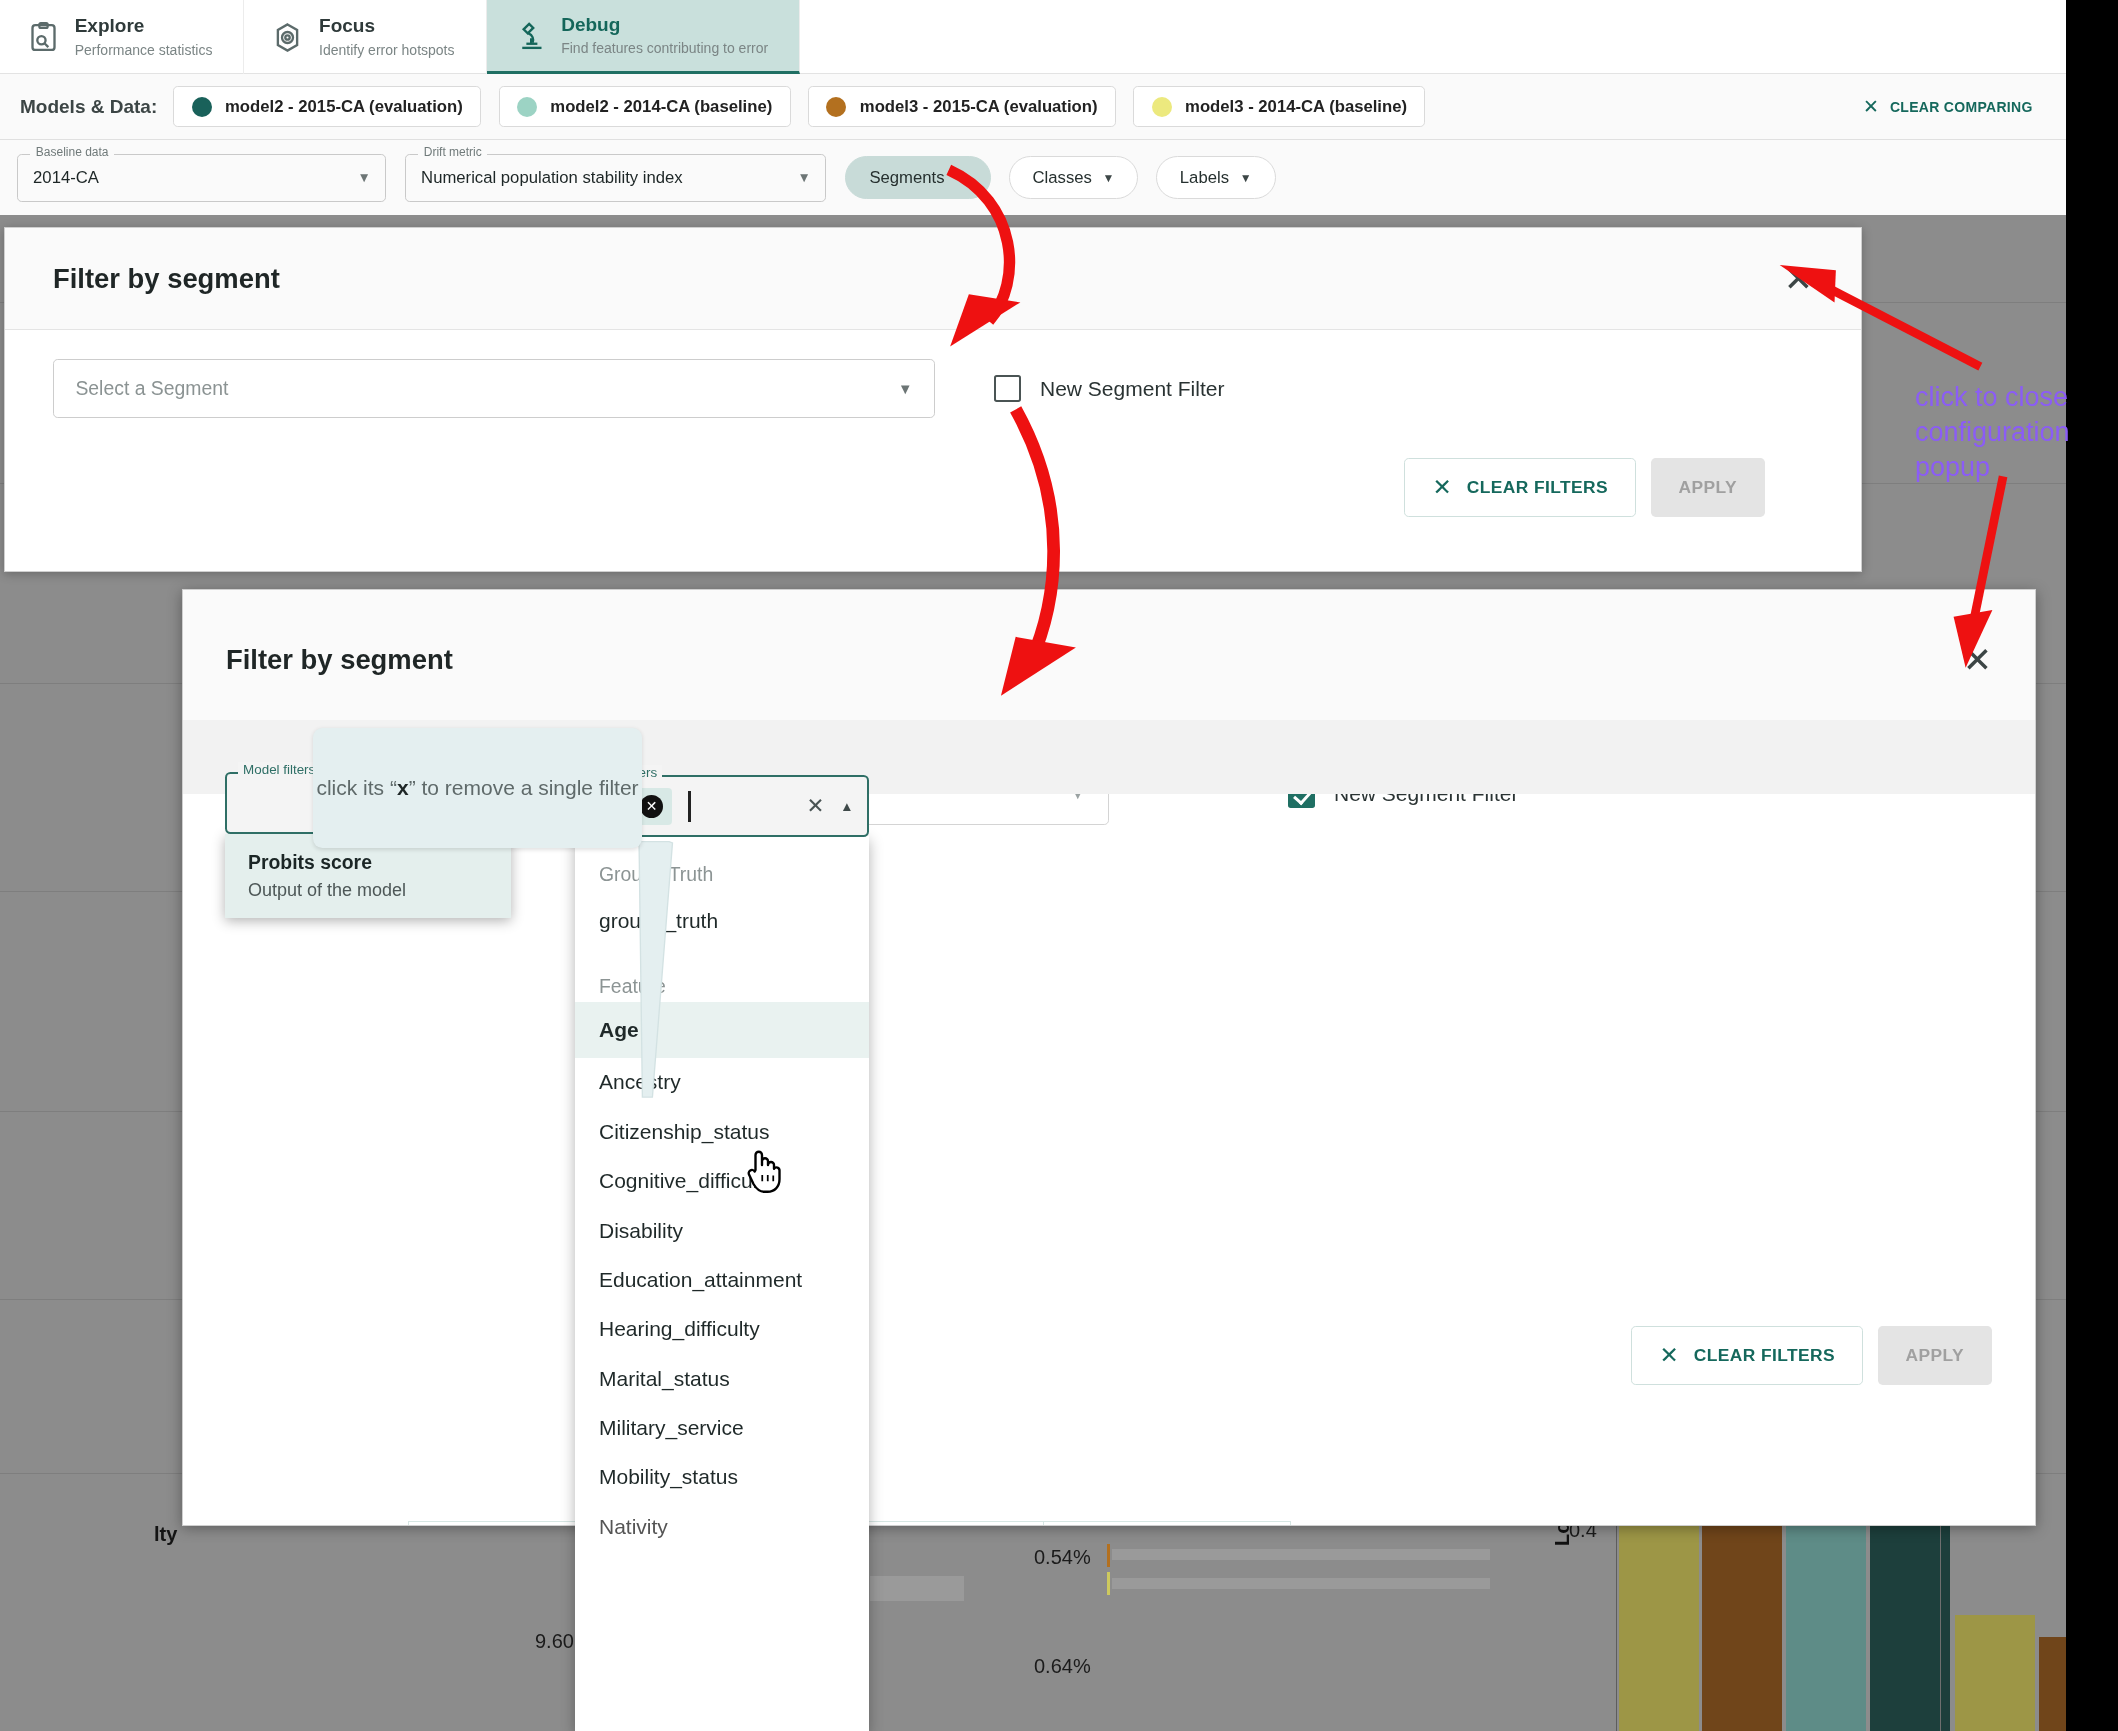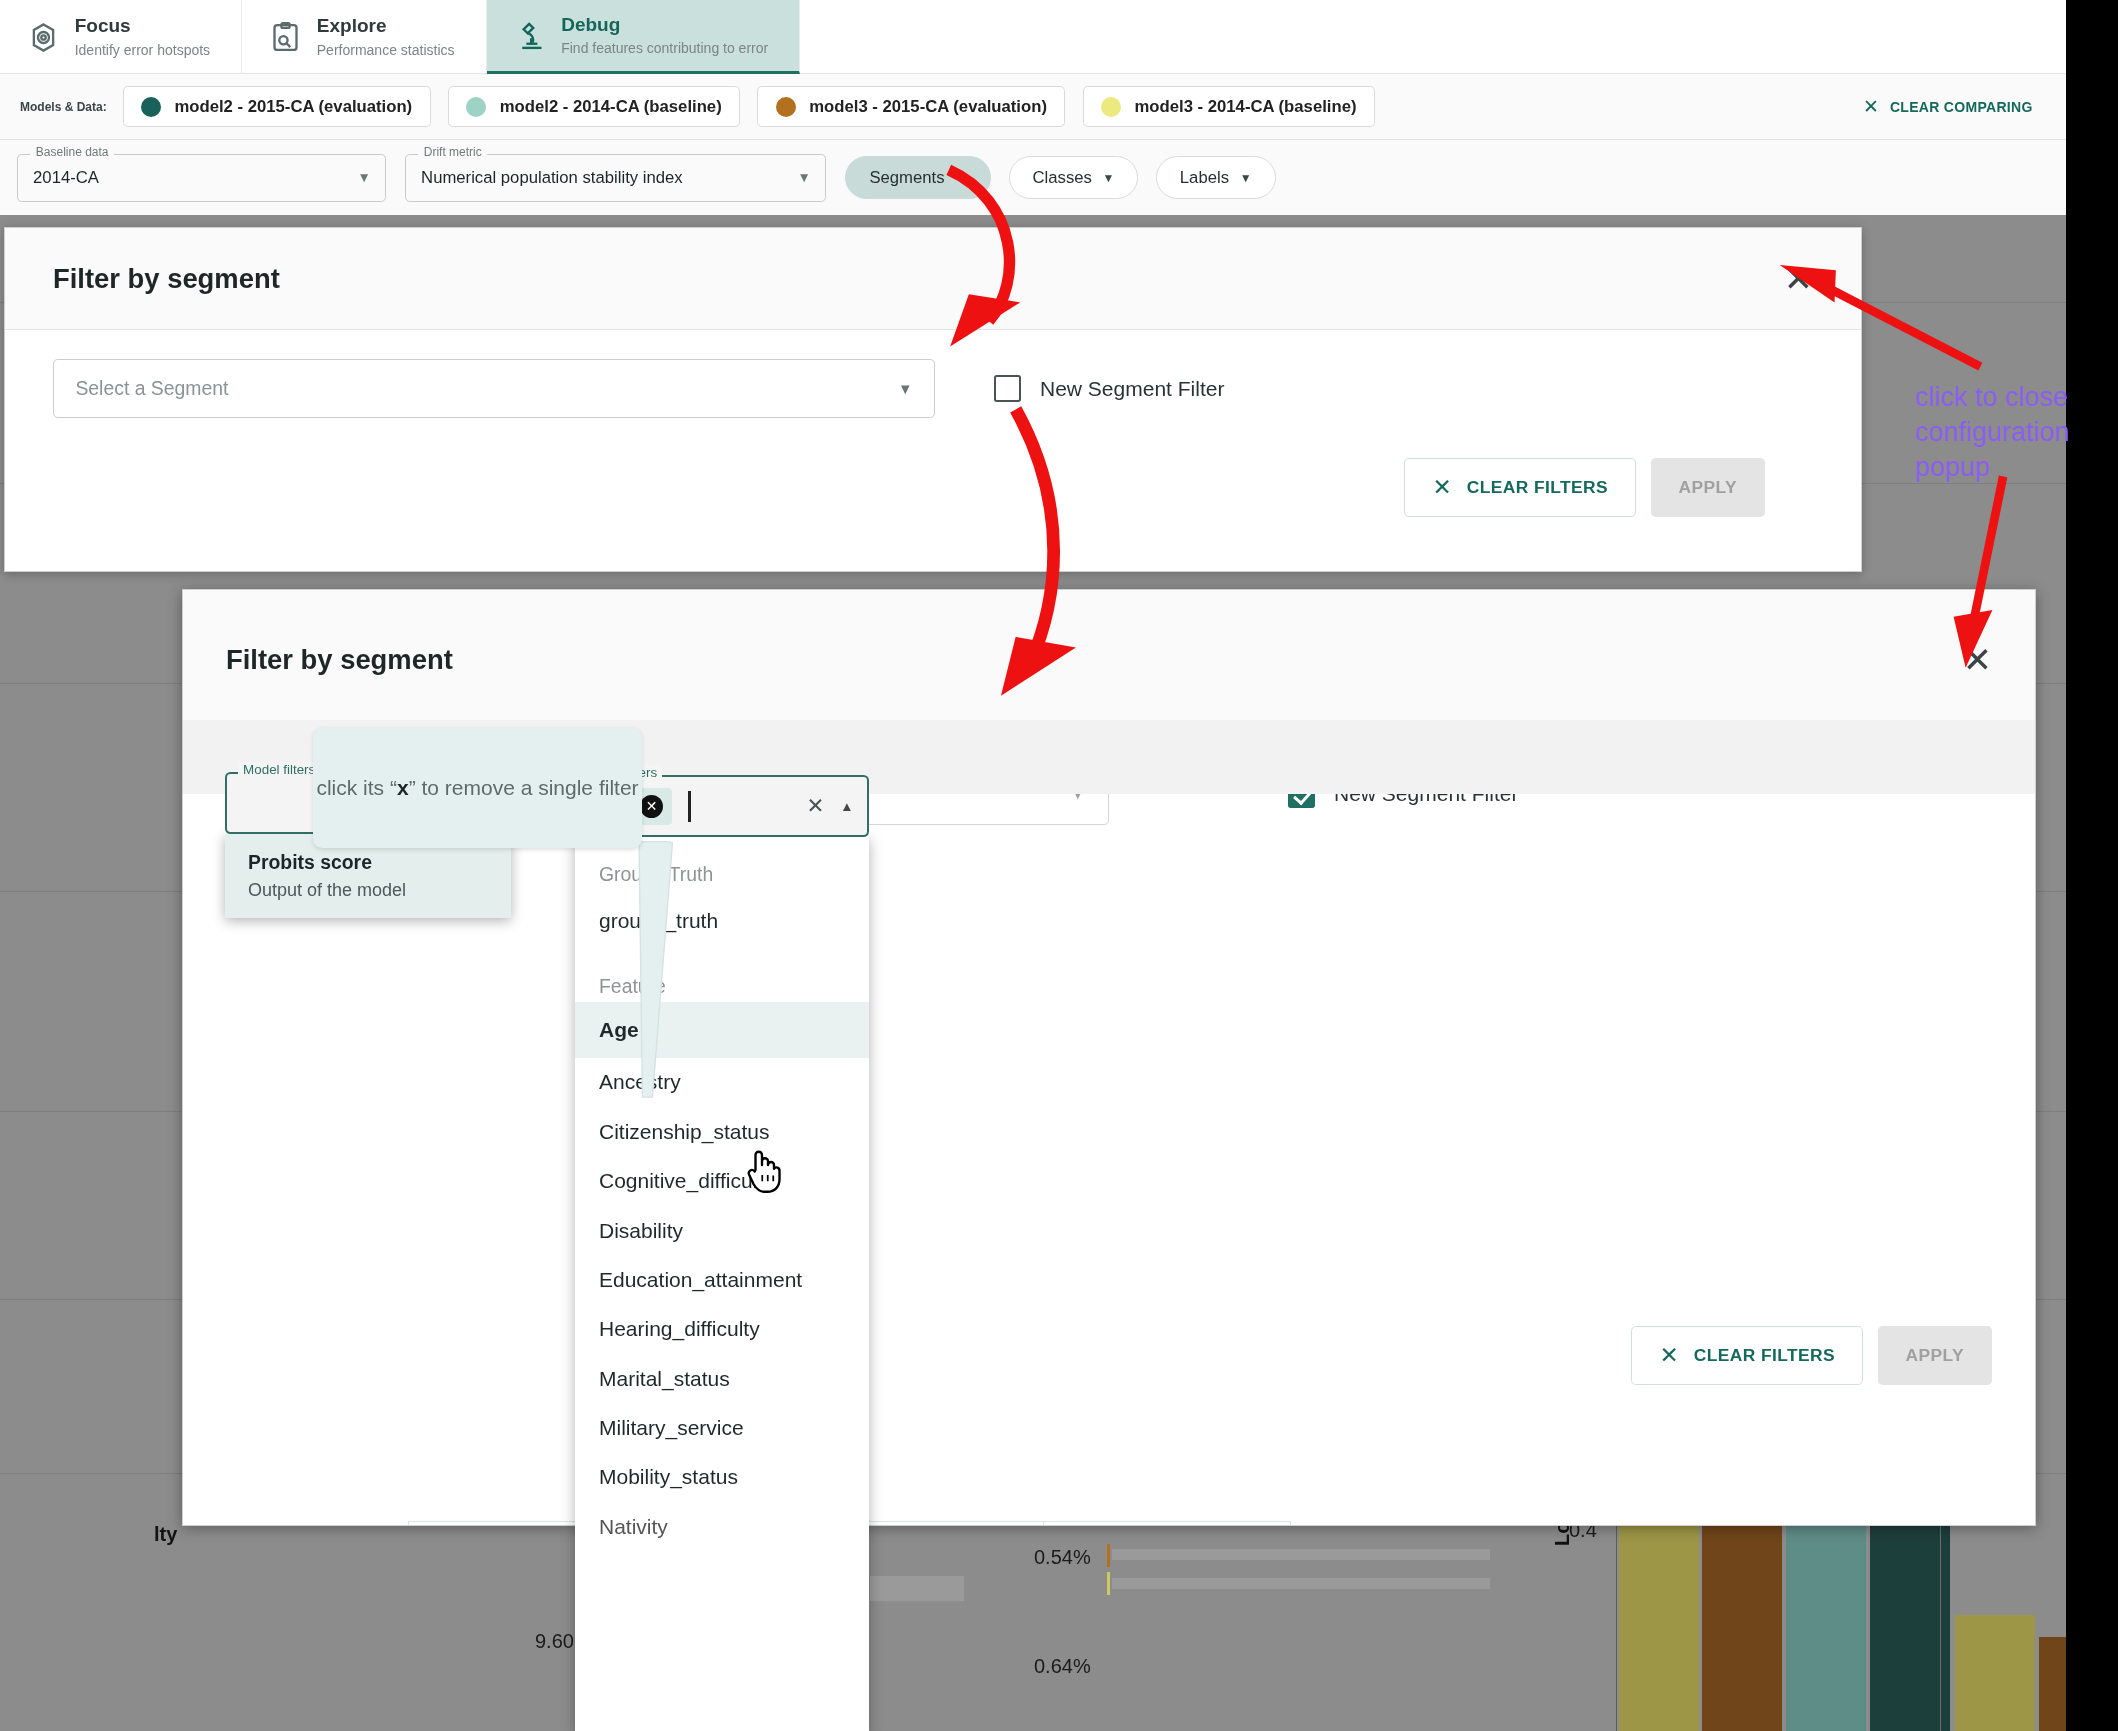--- a/index.html
+++ b/index.html
@@ -24,21 +24,21 @@
   .tab .ticon svg{ width:100%; height:100%; display:block; }
   .tab .ttexts{ display:flex; flex-direction:column; justify-content:center; }
   .tab .tlabel{ font-size:19px; font-weight:700; color:#2f3a3a; line-height:1.2; }
   .tab .tsub{ font-size:14px; color:#7b8585; line-height:1.3; margin-top:2.7px; }
   .tab.active{ background:#c9e0dc; border-bottom:3.3px solid #1f6f63; }
   .tab.active .tlabel{ color:#14665a; }
   .tab.active .ticon{ color:#14665a; }
 
   .modelsbar{ position:relative; height:66px; display:flex; align-items:center; padding:0 20px;
               background:#fafafa; border-bottom:0.7px solid #e0e0e0; }
-  .models-label{ font-size:12px; font-weight:700; color:#3c4545; margin-right:16px; white-space:nowrap;}
+  .models-label{ font-size:19px; font-weight:700; color:#3c4545; margin-right:16px; white-space:nowrap;}
   .chipmodel{ display:flex; align-items:center; gap:13.4px; height:41px; padding:0 17.4px;
               background:#fff; border:0.7px solid #dadada; border-radius:4.7px; margin-right:17.4px; cursor:pointer;}
   .dot{ width:20px; height:20px; border-radius:50%; flex:0 0 auto;}
   .chipmodel span.lbl{ font-size:16.7px; font-weight:700; color:#222; white-space:nowrap;}
   .stopcmp{ margin-left:auto; display:flex; align-items:center; gap:10.7px; color:#15685c;
             font-size:14px; font-weight:700; letter-spacing:0.3px; cursor:pointer; padding-right:13.4px;}
   .stopcmp .xg{ font-size:19px; font-weight:400; line-height:1;}
 
   .filterbar{ height:75px; display:flex; align-items:center; padding:0 17.4px; background:#fafafa;}
   .field{ position:relative; height:48px; border:0.7px solid #c9c9c9; border-radius:4.7px; background:#fafafa;
@@ -217,43 +217,43 @@
   <div style="position:absolute; left:1940px; top:1208px; width:1.3px; height:314px; background:#6f6f6f;"></div>
 </div>
 
 <div class="app-shell">
 
   <div class="tabbar">
 
     <div class="tab">
       <span class="ticon">
         <svg viewBox="0 0 24 24" fill="none" stroke="currentColor" stroke-width="1.7">
-          <polygon points="12,2.5 19,6.5 19,17.5 12,21.5 5,17.5 5,6.5"></polygon>
-          <circle cx="12" cy="12" r="4"></circle>
-            <circle cx="12" cy="12" r="1.6"></circle>
-        </svg>
-      </span>
-      <span class="ttexts">
-        <span class="tlabel">Focus</span>
-        <span class="tsub">Identify error hotspots</span>
-      </span>
-    </div>
-
-    <div class="tab">
-      <span class="ticon">
-        <svg viewBox="0 0 24 24" fill="none" stroke="currentColor" stroke-width="1.7">
           <rect x="4" y="3" width="16" height="18" rx="2"></rect>
           <rect x="9" y="1.6" width="6" height="3.4" rx="1"></rect>
           <circle cx="10.5" cy="14" r="3"></circle>
             <line x1="12.7" y1="16.2" x2="15.5" y2="19"></line>
         </svg>
       </span>
       <span class="ttexts">
         <span class="tlabel">Explore</span>
         <span class="tsub">Performance statistics</span>
+      </span>
+    </div>
+
+    <div class="tab">
+      <span class="ticon">
+        <svg viewBox="0 0 24 24" fill="none" stroke="currentColor" stroke-width="1.7">
+          <polygon points="12,2.5 19,6.5 19,17.5 12,21.5 5,17.5 5,6.5"></polygon>
+          <circle cx="12" cy="12" r="4"></circle>
+            <circle cx="12" cy="12" r="1.6"></circle>
+        </svg>
+      </span>
+      <span class="ttexts">
+        <span class="tlabel">Focus</span>
+        <span class="tsub">Identify error hotspots</span>
       </span>
     </div>
 
     <div class="tab active">
       <span class="ticon">
         <svg viewBox="0 0 24 24" fill="none" stroke="currentColor" stroke-width="1.7">
           <path d="M11 3.5l3 3-4 4-3-3z"></path>
             <path d="M10.5 10.5c3 1.2 4.2 4.2 3 6.8"></path>
           <line x1="9" y1="18" x2="17" y2="18"></line>
             <line x1="6" y1="21" x2="20" y2="21"></line>

